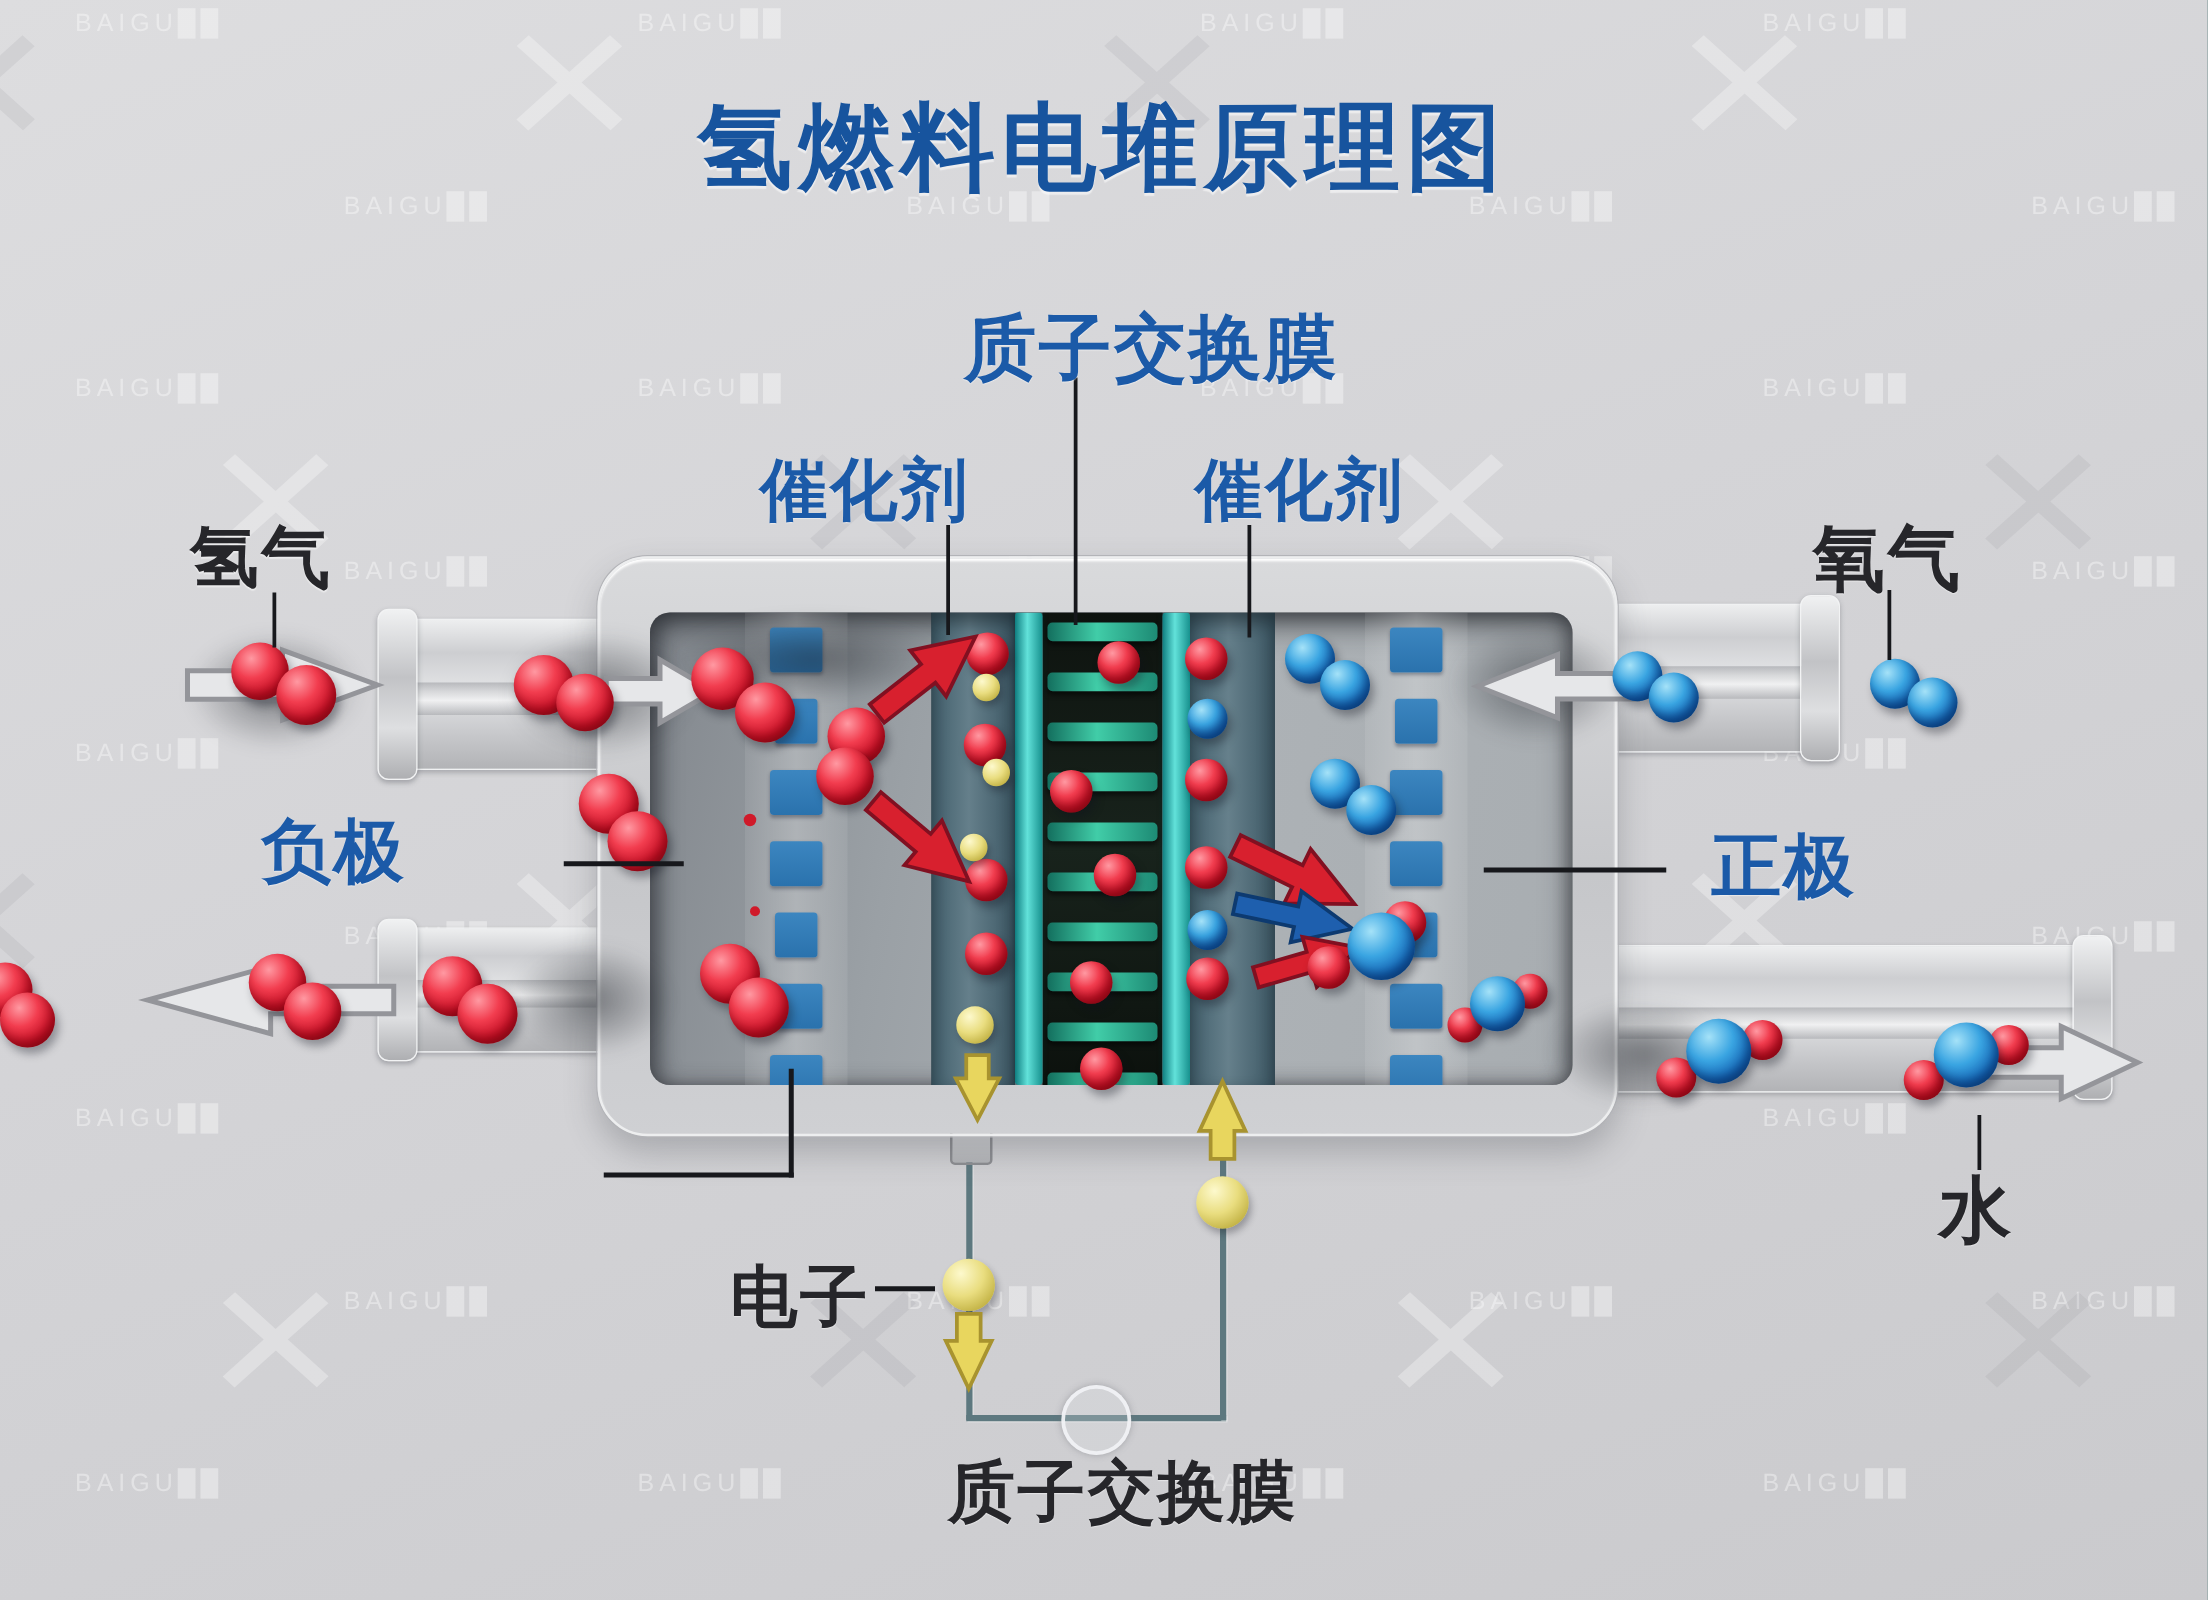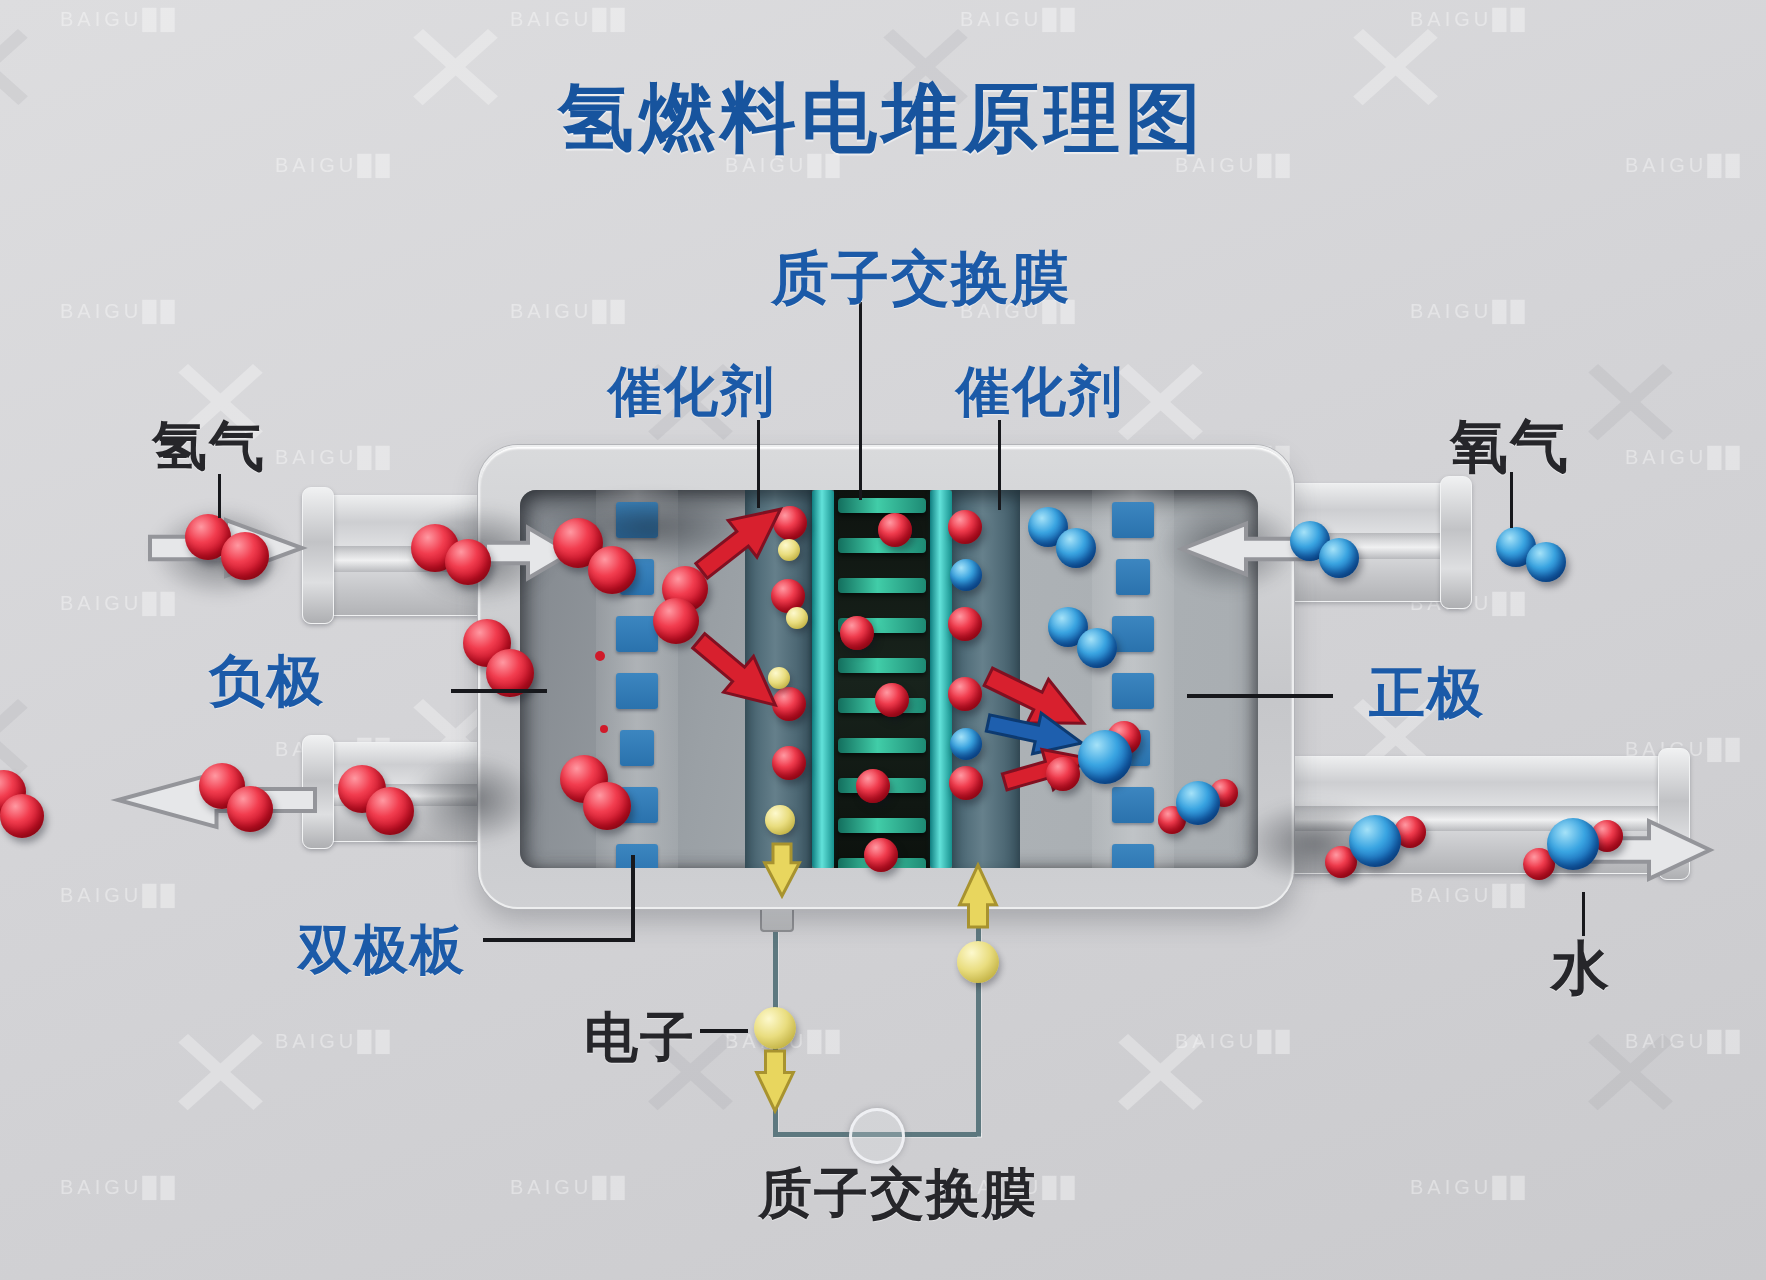--- a/index.html
+++ b/index.html
@@ -345,17 +345,16 @@
   <div class="lead" style="left:700px;top:1029px;width:48px;height:4px;"></div>
   <div class="lead" style="left:1582px;top:892px;width:3px;height:44px;"></div>
 
   <div class="lbl blue" style="left:743px;top:240px;font-size:58px;margin-left:28px;">质子交换膜</div>
   <div class="lbl blue" style="left:608px;top:356px;font-size:54px;">催化剂</div>
   <div class="lbl blue" style="left:956px;top:356px;font-size:54px;">催化剂</div>
   <div class="lbl dark" style="left:152px;top:410px;font-size:55px;">氢气</div>
   <div class="lbl dark" style="left:1450px;top:408px;font-size:58px;">氧气</div>
   <div class="lbl blue" style="left:209px;top:644px;font-size:56px;">负极</div>
   <div class="lbl blue" style="left:1369px;top:656px;font-size:56px;">正极</div>
-  <div class="lbl blue" style="left:298px;top:914px;font-size:54px;">双极板</div>
   <div class="lbl dark" style="left:584px;top:1002px;font-size:54px;">电子</div>
   <div class="lbl dark" style="left:1551px;top:930px;font-size:58px;">水</div>
   <div class="lbl dark" style="left:758px;top:1158px;font-size:54px;">质子交换膜</div>
 </div>
 
 </body></html>

